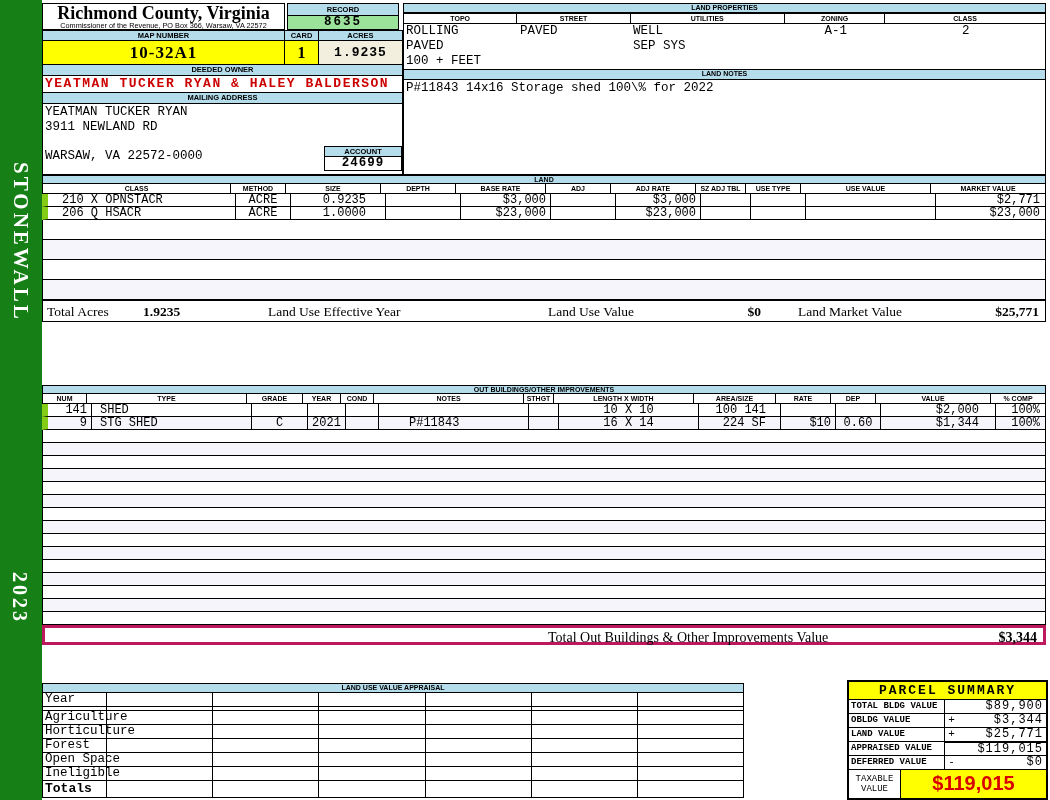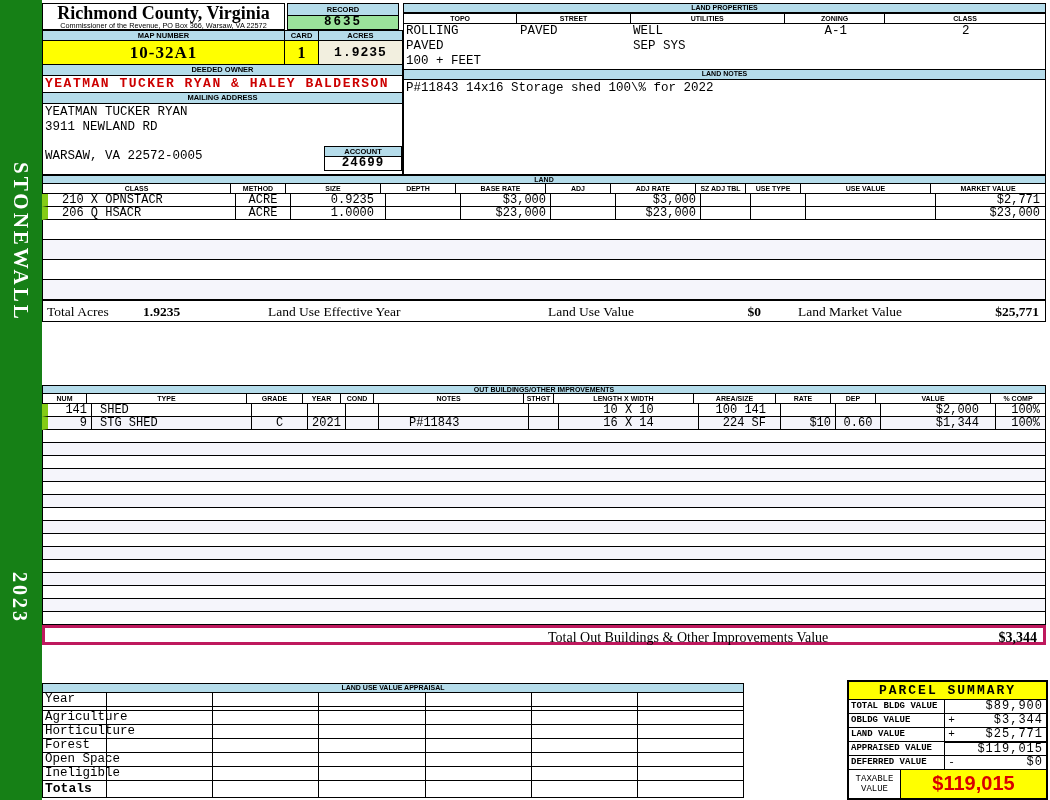--- a/index.html
+++ b/index.html
@@ -68,21 +68,21 @@
   .thead{display:flex;height:10px;background:#fff;border-left:1px solid #000;border-right:1px solid #000;border-bottom:1px solid #000;}
   .thead .hc{border-right:1px solid #000;font-family:"Liberation Sans","DejaVu Sans",sans-serif;
              font-size:7px;font-weight:bold;text-align:center;line-height:9px;overflow:hidden;}
   .thead .hc:last-child{border-right:none;}
   .drow{display:flex;height:13px;background:#fff;border-left:6px solid #84cc16;border-right:1px solid #000;border-bottom:1px solid #000;
         font-size:12px;line-height:12px;}
   .drow .dc{border-right:1px solid #000;overflow:hidden;white-space:nowrap;}
   .drow .dc:last-child{border-right:none;}
   .erow{height:20px;background:#fff;border-left:1px solid #000;border-right:1px solid #000;border-bottom:1px solid #000;}
   .erow.tint{background:#f5f5fb;}
-  .lw0{width:188px;padding-left:14px;} .lw1{width:55px;text-align:center;} .lw2{width:95px;text-align:right;padding-right:11px;font-family:Liberation Mono, monospace;}
+  .lw0{width:188px;padding-left:14px;} .lw1{width:55px;text-align:center;} .lw2{width:95px;text-align:right;padding-right:19px;font-family:Liberation Mono, monospace;}
   .lw3{width:75px;} .lw4{width:90px;text-align:right;padding-right:4px;} .lw5{width:65px;}
   .lw6{width:85px;text-align:right;padding-right:4px;} .lw7{width:50px;} .lw8{width:55px;}
   .lw9{width:130px;} .lw10{flex:1;text-align:right;padding-right:5px;}
   .totrow{position:relative;height:22px;background:#fff;border:1px solid #000;
           font-family:"Liberation Serif","DejaVu Serif",serif;font-size:13.5px;}
   .totrow span{position:absolute;top:3px;white-space:nowrap;}
   .bold{font-weight:bold;}
 
   
   .outb{position:absolute;left:42px;top:385px;width:1004px;}
@@ -159,21 +159,21 @@
         <div class="bar" style="border-left:none;">ACRES</div>
         <div class="val acres-val" style="border-left:none;">1.9235</div>
       </div>
     </div>
     <div class="bar" style="border-top:none;">DEEDED OWNER</div>
     <div class="owner-val">YEATMAN TUCKER RYAN &amp; HALEY BALDERSON</div>
     <div class="bar" style="border-top:none;">MAILING ADDRESS</div>
     <div class="mail-box">
       <div class="nowrap">YEATMAN TUCKER RYAN</div>
       <div class="nowrap">3911 NEWLAND RD</div>
-      <div class="nowrap mail-l3">WARSAW, VA 22572-0005</div>
+      <div class="nowrap mail-l3">WARSAW, VA 22572-0000</div>
       <div class="account-box">
         <div class="bar">ACCOUNT</div>
         <div class="account-val">24699</div>
       </div>
     </div>
   </div>
 
   <div class="tr">
     <div class="bar tbar">LAND PROPERTIES</div>
     <div class="phead">

